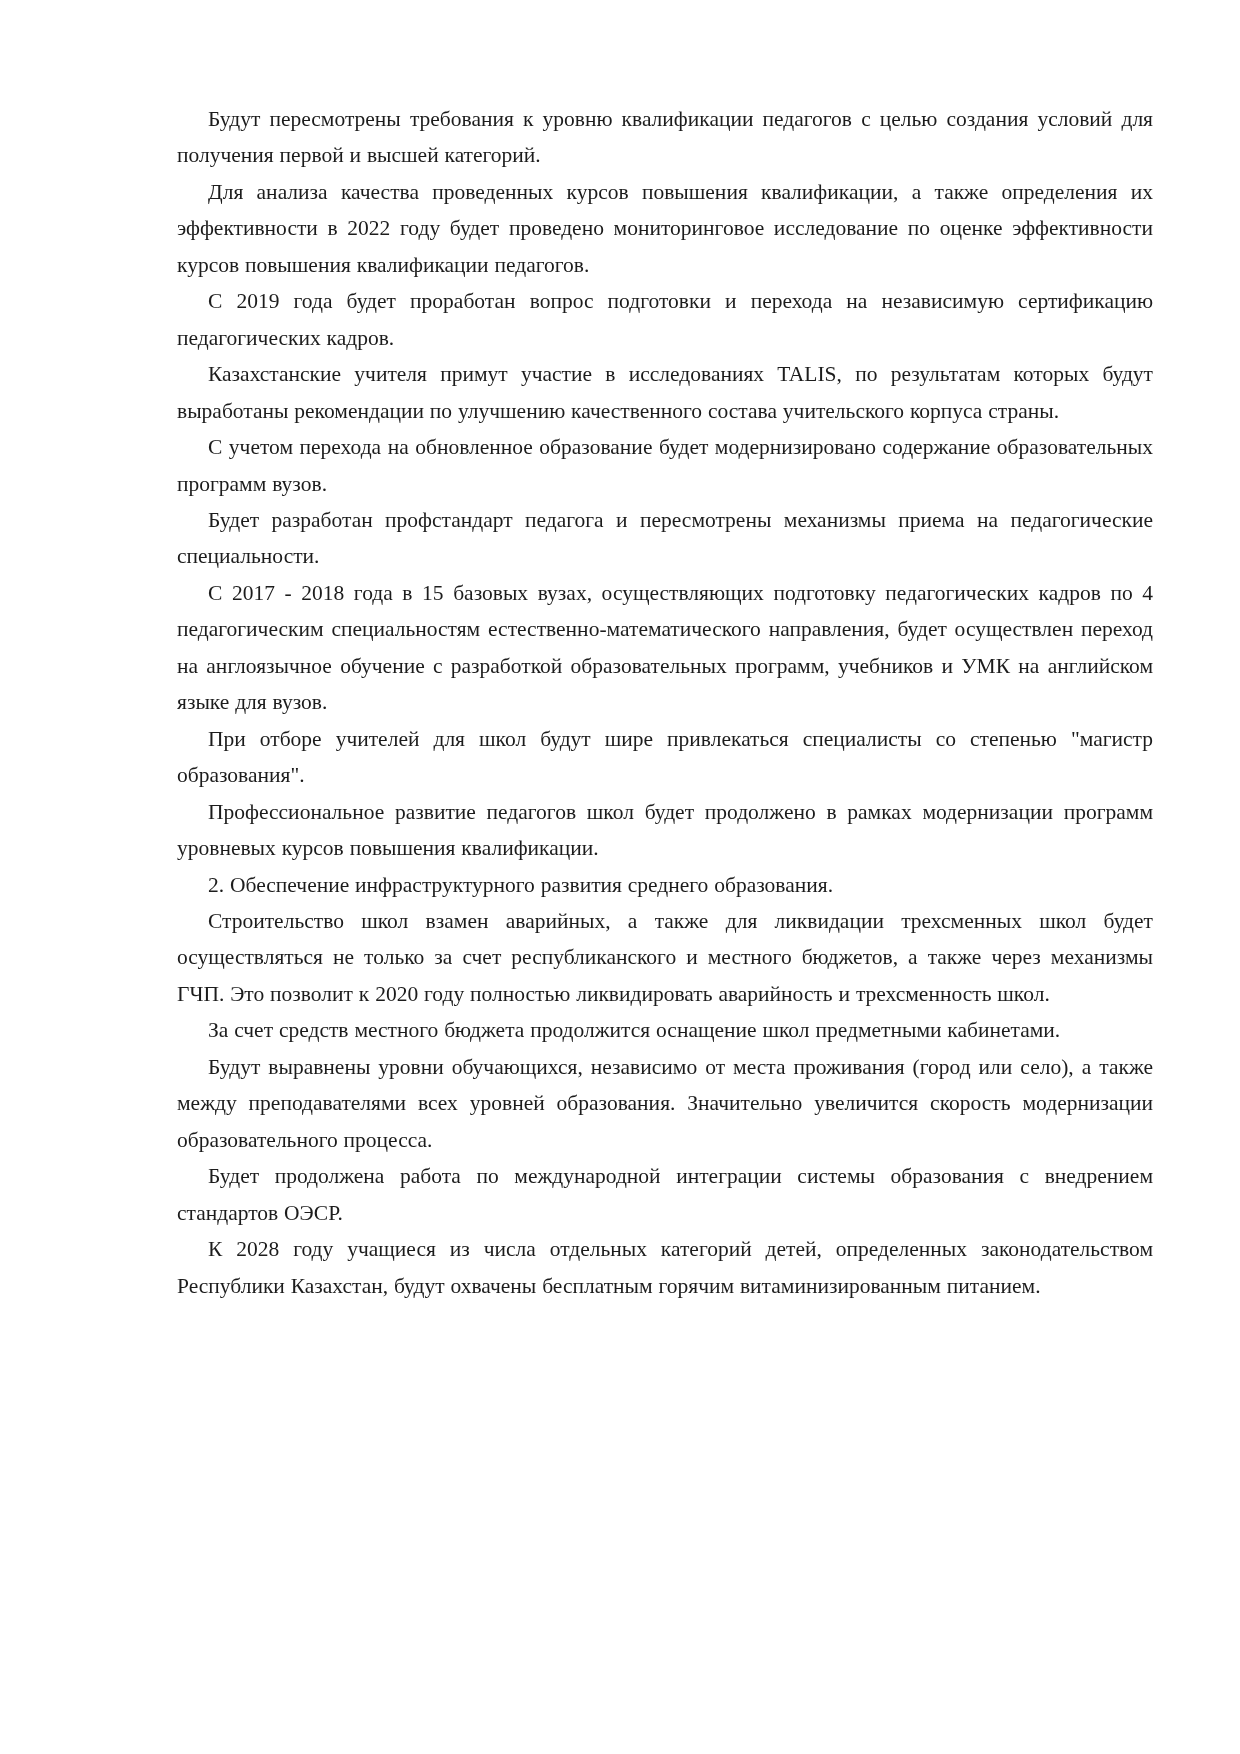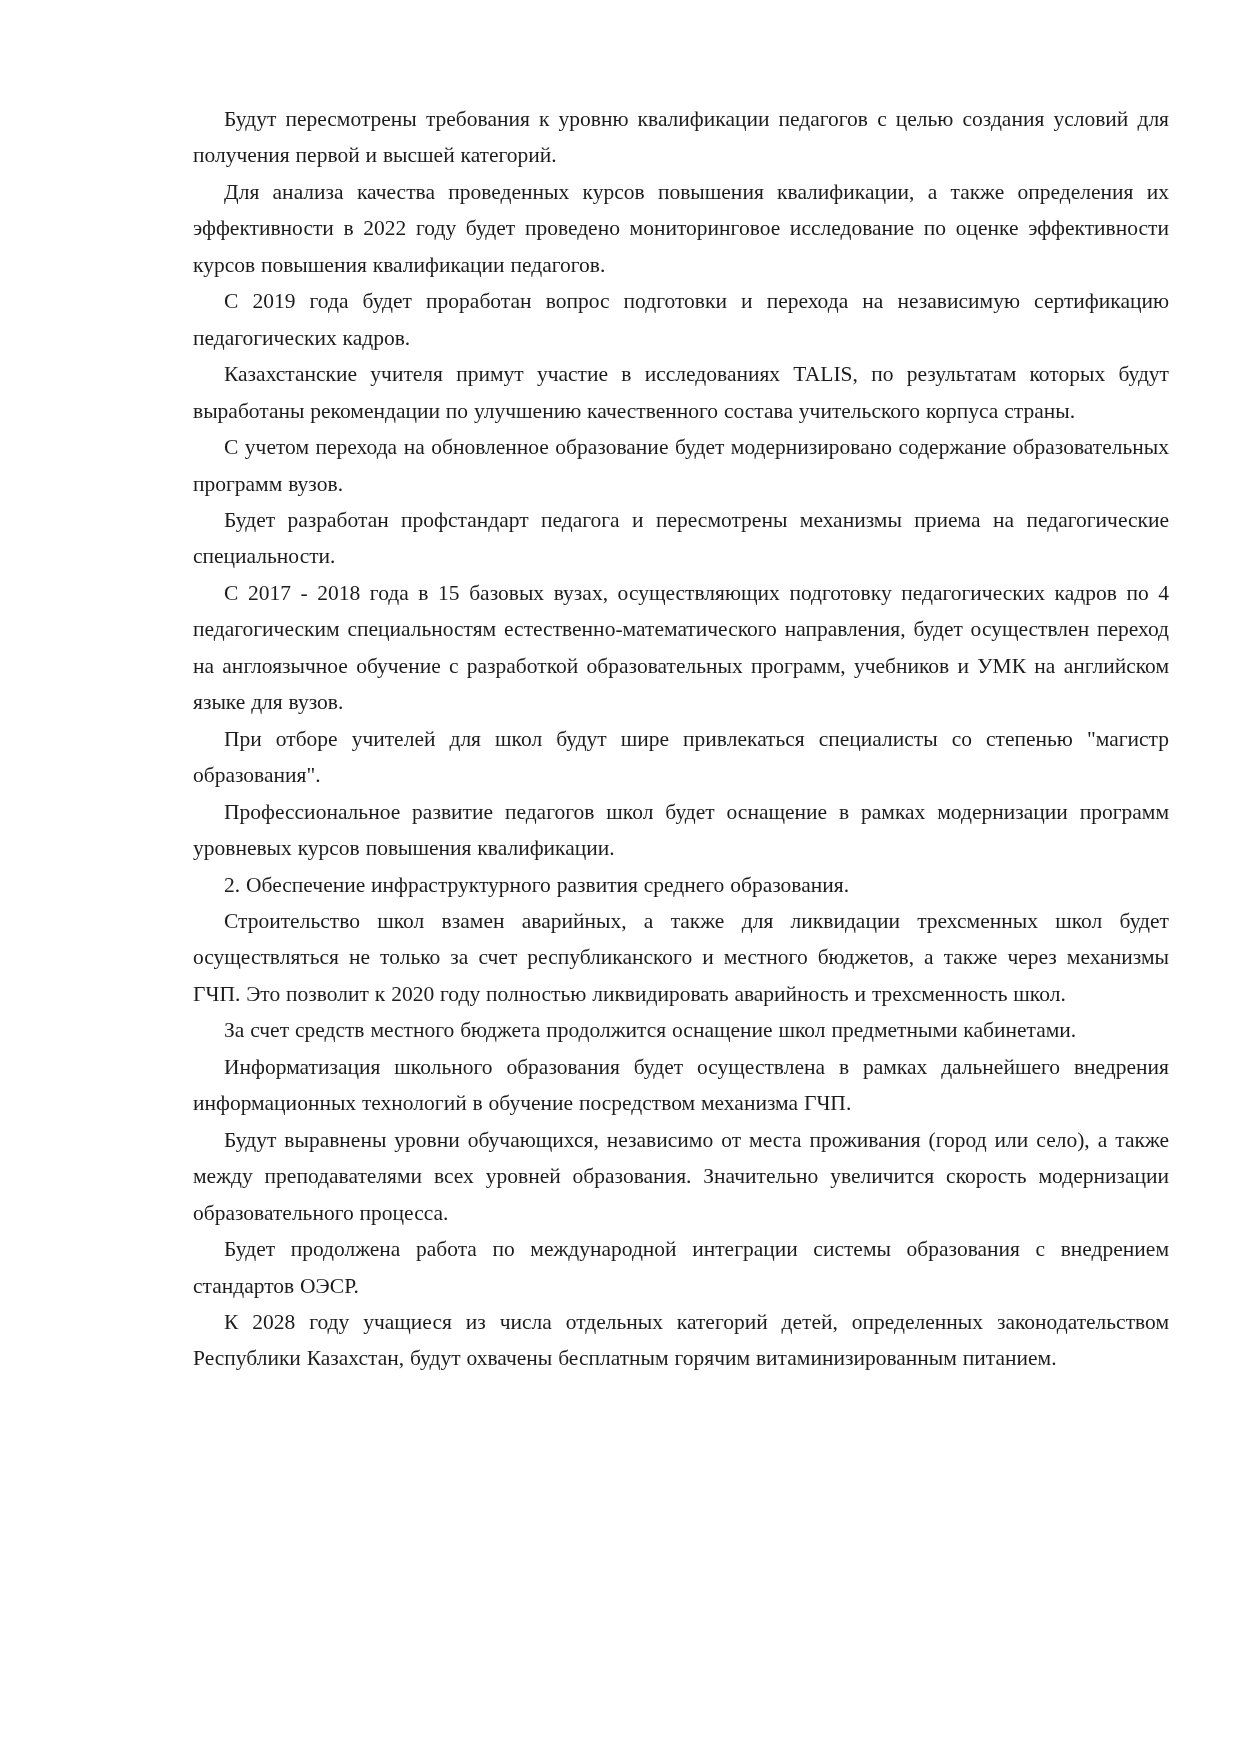--- a/index.html
+++ b/index.html
@@ -9,21 +9,21 @@
   }
   .page {
     position: relative;
     width: 1240px;
     height: 1754px;
     background: #ffffff;
     overflow: hidden;
   }
   .text-body {
     position: absolute;
-    left: 193px;
+    left: 177px;
     top: 101px;
     width: 976px;
     color: #1c1c1c;
     font-family: "Liberation Serif", "DejaVu Serif", serif;
     font-size: 21.5px;
     line-height: 36.45px;
   }
   .para {
     margin: 0;
     padding: 0;
@@ -38,22 +38,21 @@
 <div class="page" style="background: rgb(255, 255, 255);">
   <div class="text-body" style="color: rgb(28, 28, 28);">
       <p class="para">Будут пересмотрены требования к уровню квалификации педагогов с целью создания условий для получения первой и высшей категорий.</p>
       <p class="para">Для анализа качества проведенных курсов повышения квалификации, а также определения их эффективности в 2022 году будет проведено мониторинговое исследование по оценке эффективности курсов повышения квалификации педагогов.</p>
       <p class="para">С 2019 года будет проработан вопрос подготовки и перехода на независимую сертификацию педагогических кадров.</p>
       <p class="para">Казахстанские учителя примут участие в исследованиях TALIS, по результатам которых будут выработаны рекомендации по улучшению качественного состава учительского корпуса страны.</p>
       <p class="para">С учетом перехода на обновленное образование будет модернизировано содержание образовательных программ вузов.</p>
       <p class="para">Будет разработан профстандарт педагога и пересмотрены механизмы приема на педагогические специальности.</p>
       <p class="para">С 2017 - 2018 года в 15 базовых вузах, осуществляющих подготовку педагогических кадров по 4 педагогическим специальностям естественно-математического направления, будет осуществлен переход на англоязычное обучение с разработкой образовательных программ, учебников и УМК на английском языке для вузов.</p>
       <p class="para">При отборе учителей для школ будут шире привлекаться специалисты со степенью "магистр образования".</p>
-      <p class="para">Профессиональное развитие педагогов школ будет оснащение в рамках модернизации программ уровневых курсов повышения квалификации.</p>
+      <p class="para">Профессиональное развитие педагогов школ будет продолжено в рамках модернизации программ уровневых курсов повышения квалификации.</p>
       <p class="para">2. Обеспечение инфраструктурного развития среднего образования.</p>
       <p class="para">Строительство школ взамен аварийных, а также для ликвидации трехсменных школ будет осуществляться не только за счет республиканского и местного бюджетов, а также через механизмы ГЧП. Это позволит к 2020 году полностью ликвидировать аварийность и трехсменность школ.</p>
       <p class="para">За счет средств местного бюджета продолжится оснащение школ предметными кабинетами.</p>
-      <p class="para">Информатизация школьного образования будет осуществлена в рамках дальнейшего внедрения информационных технологий в обучение посредством механизма ГЧП.</p>
       <p class="para">Будут выравнены уровни обучающихся, независимо от места проживания (город или село), а также между преподавателями всех уровней образования. Значительно увеличится скорость модернизации образовательного процесса.</p>
       <p class="para">Будет продолжена работа по международной интеграции системы образования с внедрением стандартов ОЭСР.</p>
       <p class="para">К 2028 году учащиеся из числа отдельных категорий детей, определенных законодательством Республики Казахстан, будут охвачены бесплатным горячим витаминизированным питанием.</p>
     </div>
 </div>
 
 </body></html>

